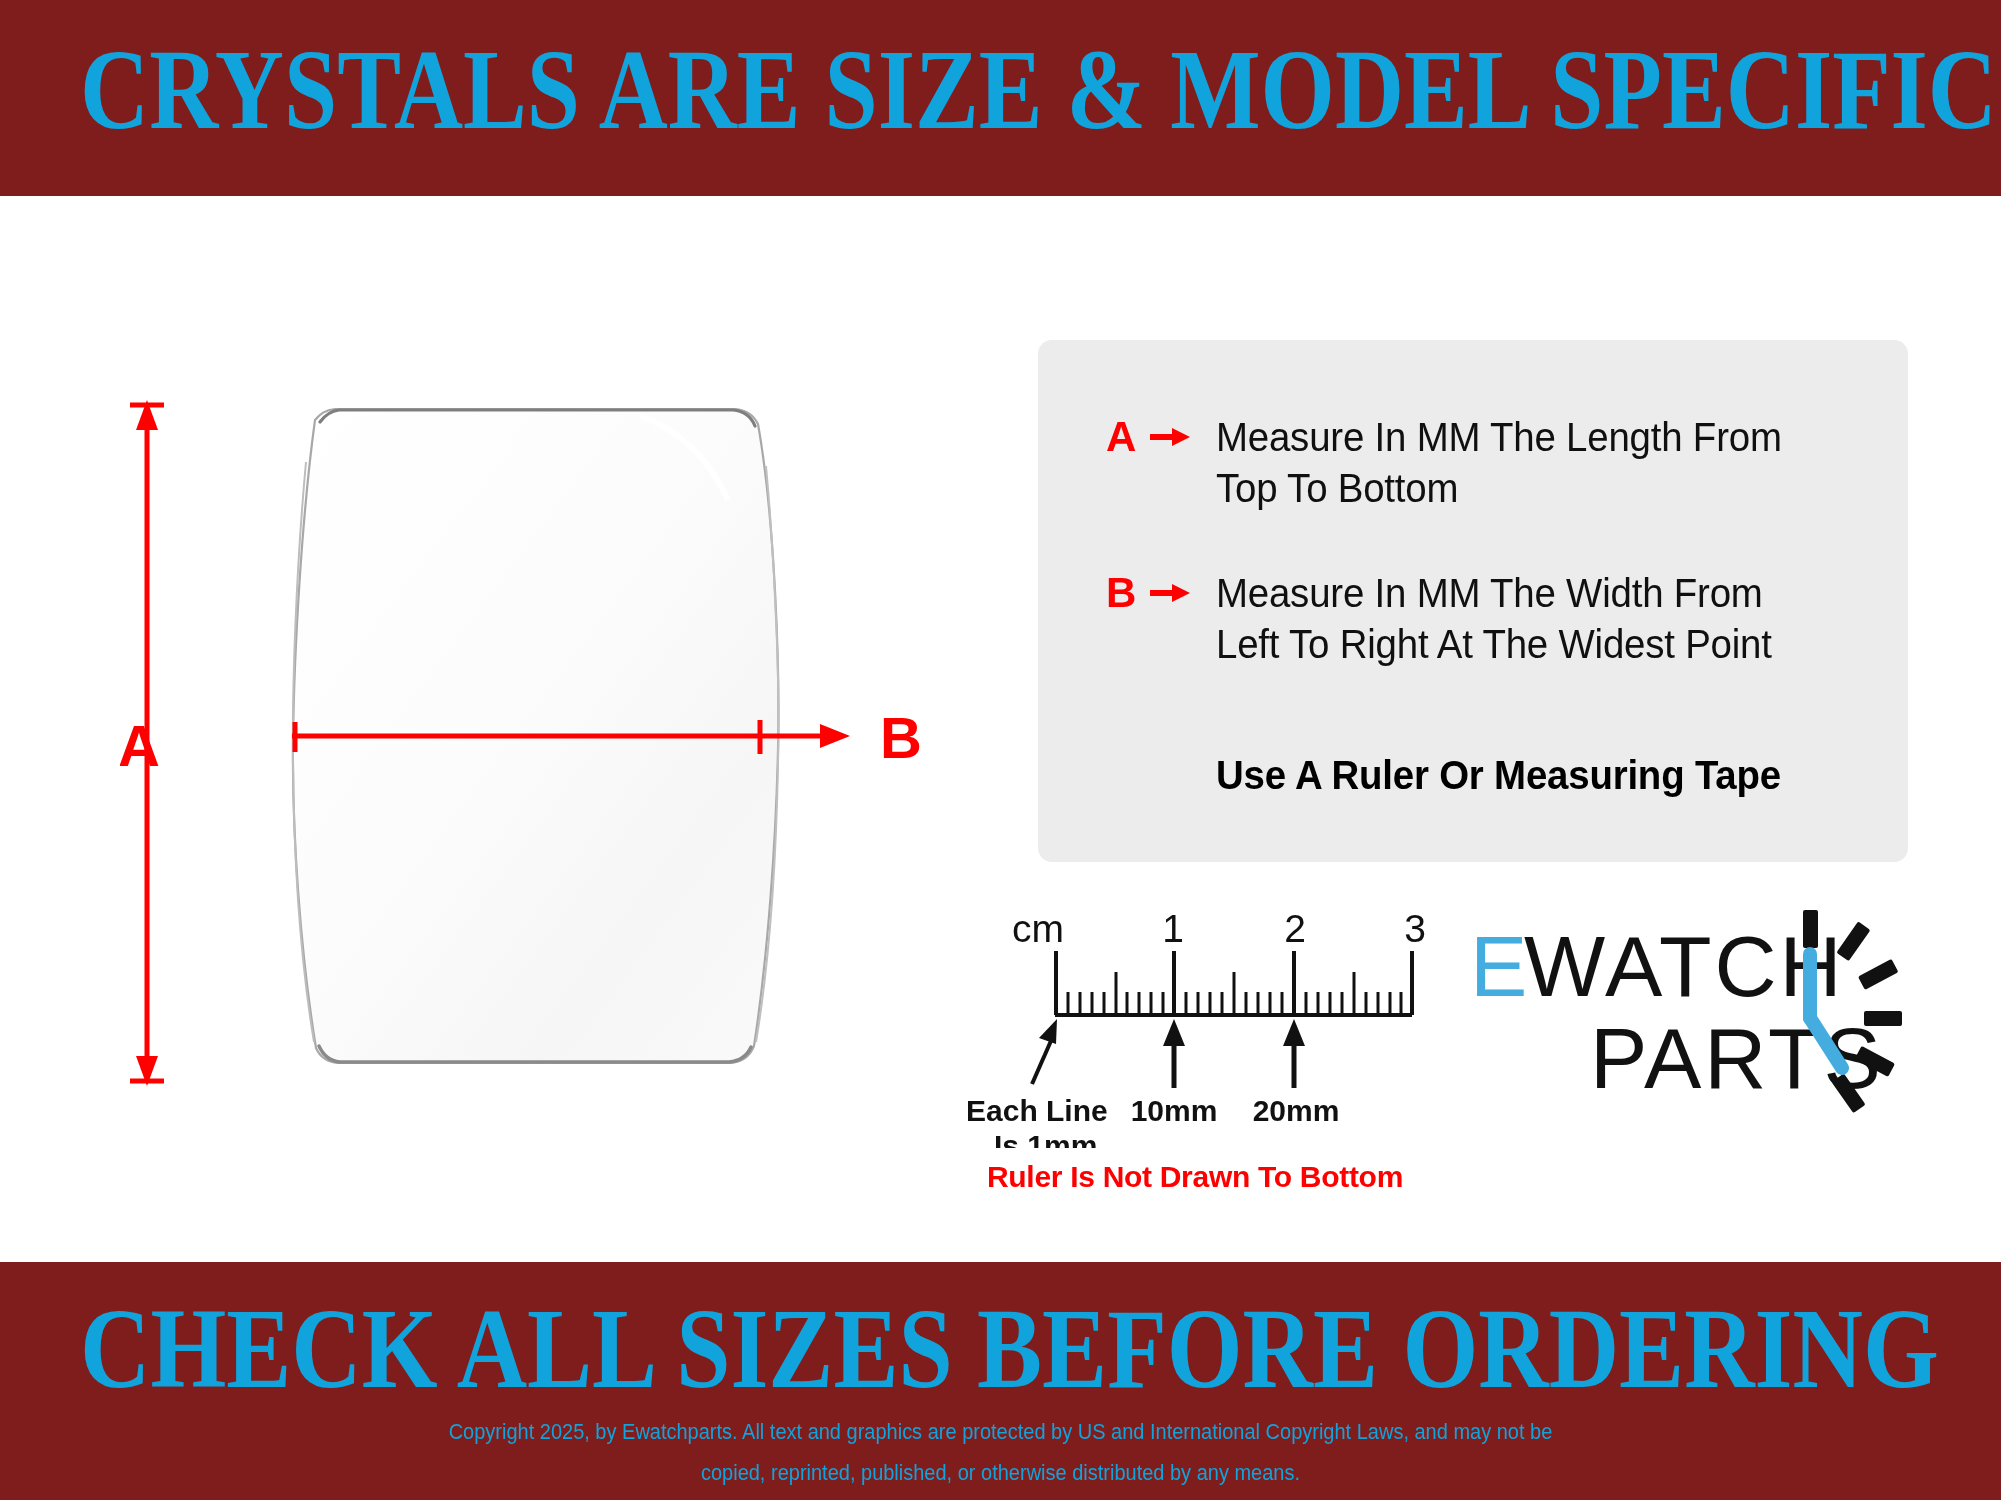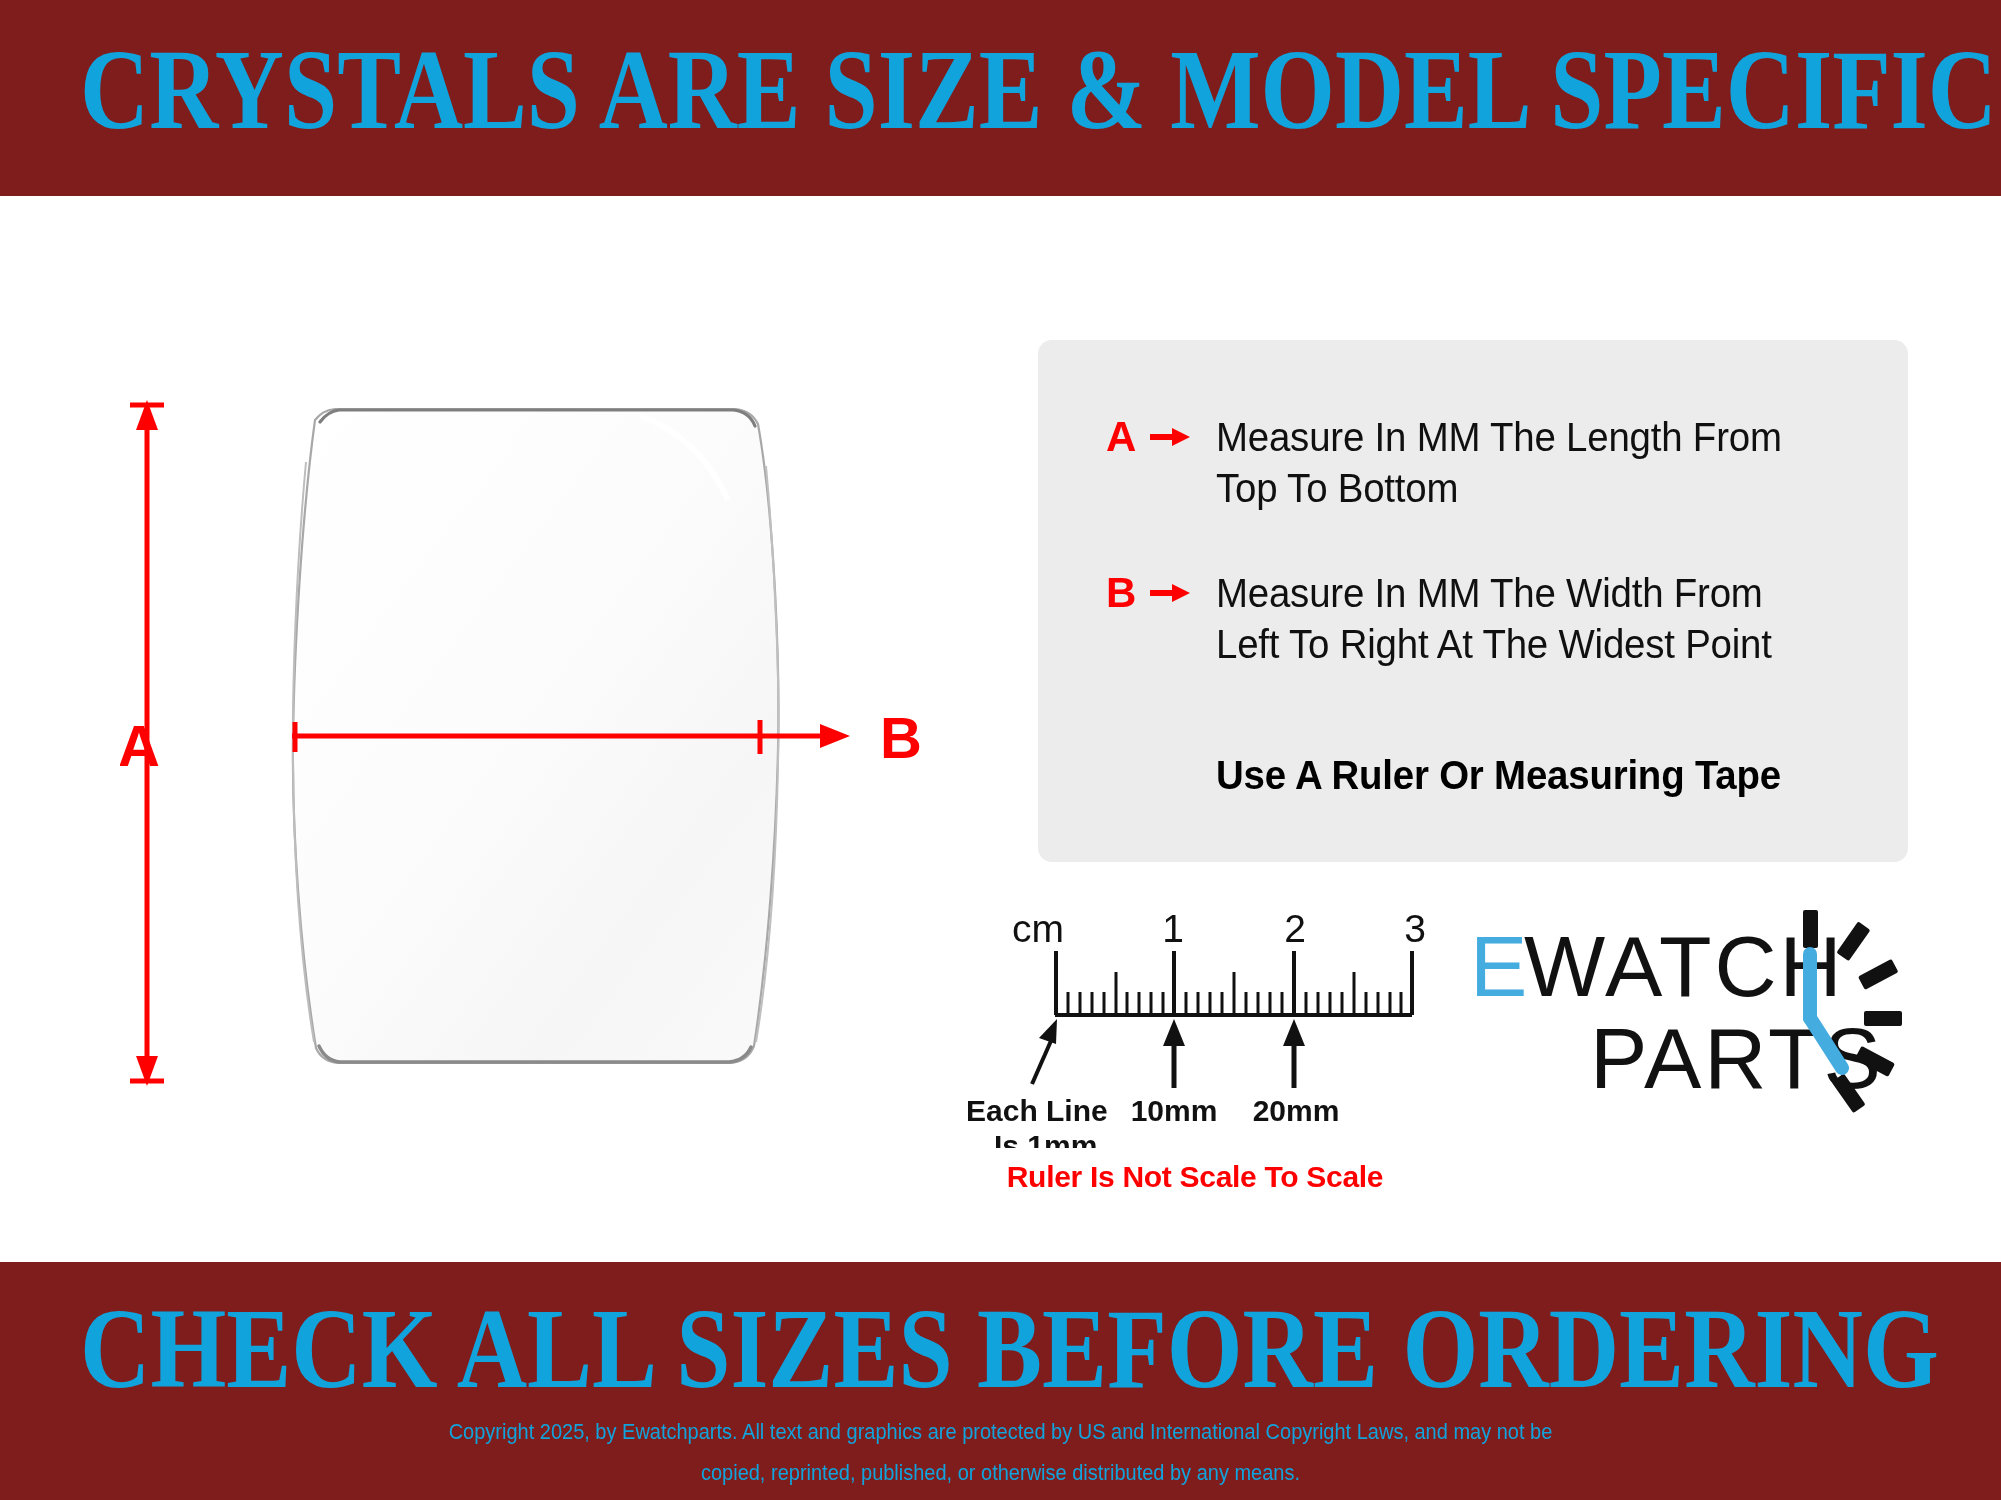--- a/index.html
+++ b/index.html
@@ -340,21 +340,21 @@
       <polygon points="334,131 323,158 345,158" fill="#111"></polygon>
     </g>
 
     <text x="6" y="233" font-family="Liberation Sans, sans-serif" font-size="30" font-weight="700" fill="#111">Each Line</text>
     <text x="34" y="268" font-family="Liberation Sans, sans-serif" font-size="30" font-weight="700" fill="#111">Is 1mm</text>
     <text x="214" y="233" font-family="Liberation Sans, sans-serif" font-size="30" font-weight="700" fill="#111" text-anchor="middle">10mm</text>
     <text x="336" y="233" font-family="Liberation Sans, sans-serif" font-size="30" font-weight="700" fill="#111" text-anchor="middle">20mm</text>
   </svg>
 </div>
 
-<div class="ruler-caption">Ruler Is Not Scale To Scale</div>
+<div class="ruler-caption">Ruler Is Not Drawn To Bottom</div>
 
 <div class="logo-stage">
   <svg width="440" height="230" viewBox="0 0 440 230">
 
     <text x="0" y="96" font-family="Liberation Sans, sans-serif" font-size="86" font-weight="400" fill="#45ACE0" letter-spacing="2">E</text>
 
     <text x="54" y="96" font-family="Liberation Sans, sans-serif" font-size="86" font-weight="400" fill="#111111" letter-spacing="3">WATCH</text>
 
     <text x="120" y="188" font-family="Liberation Sans, sans-serif" font-size="86" font-weight="400" fill="#111111" letter-spacing="3">PARTS</text>
 

